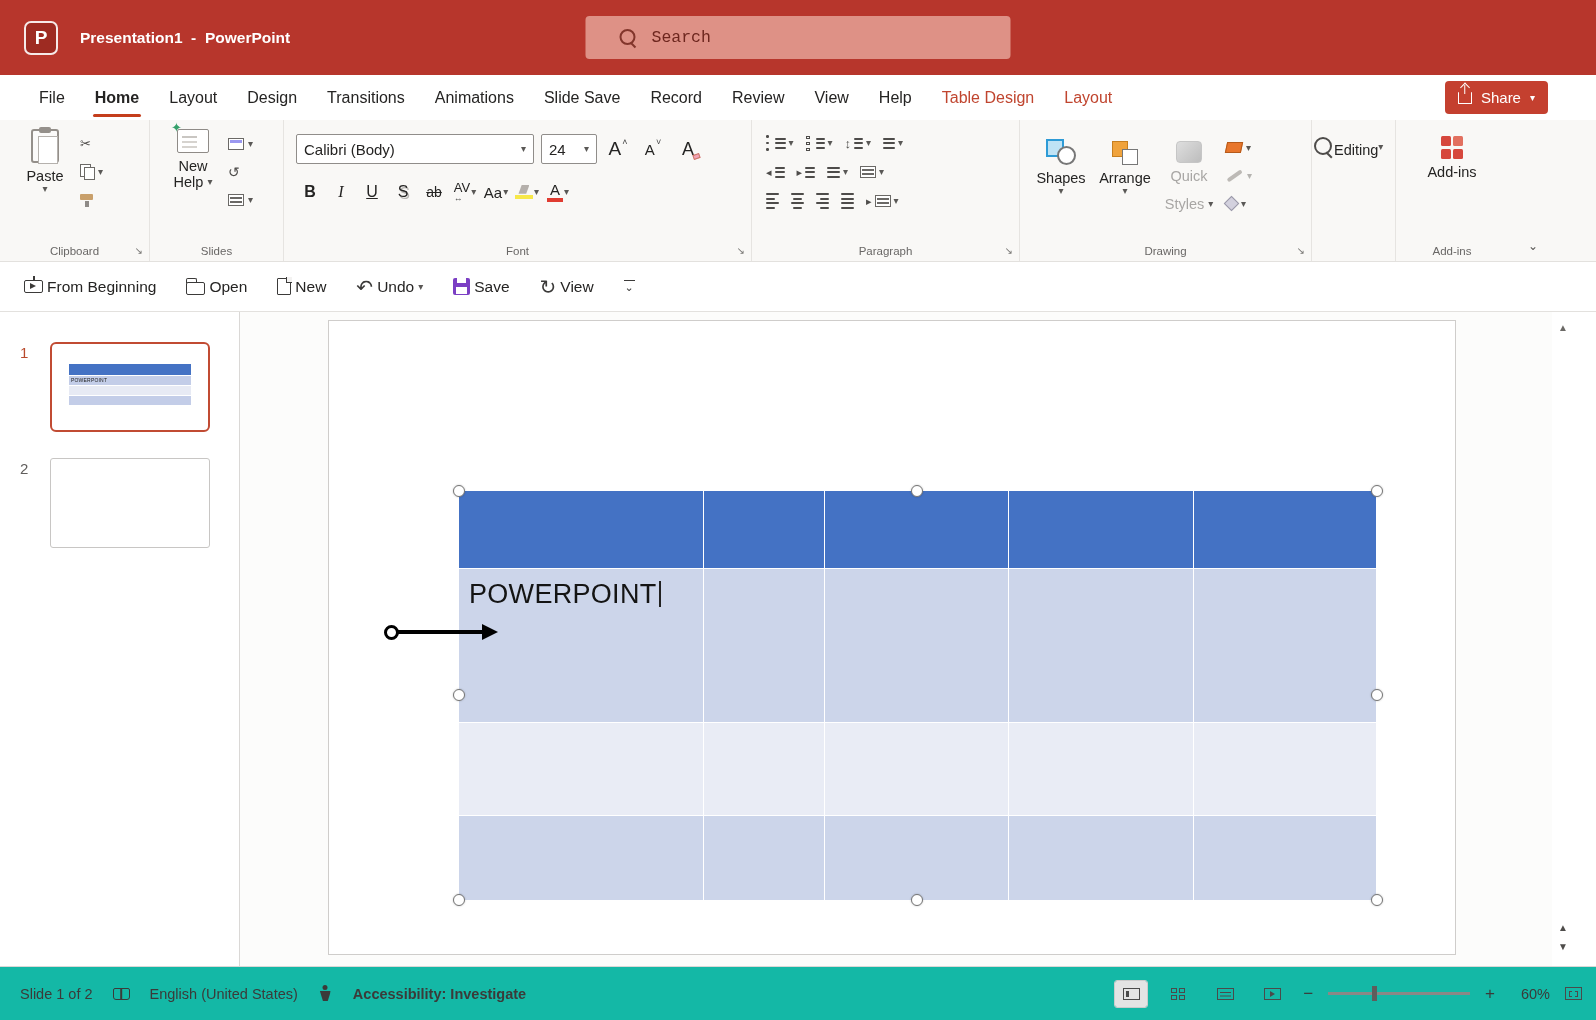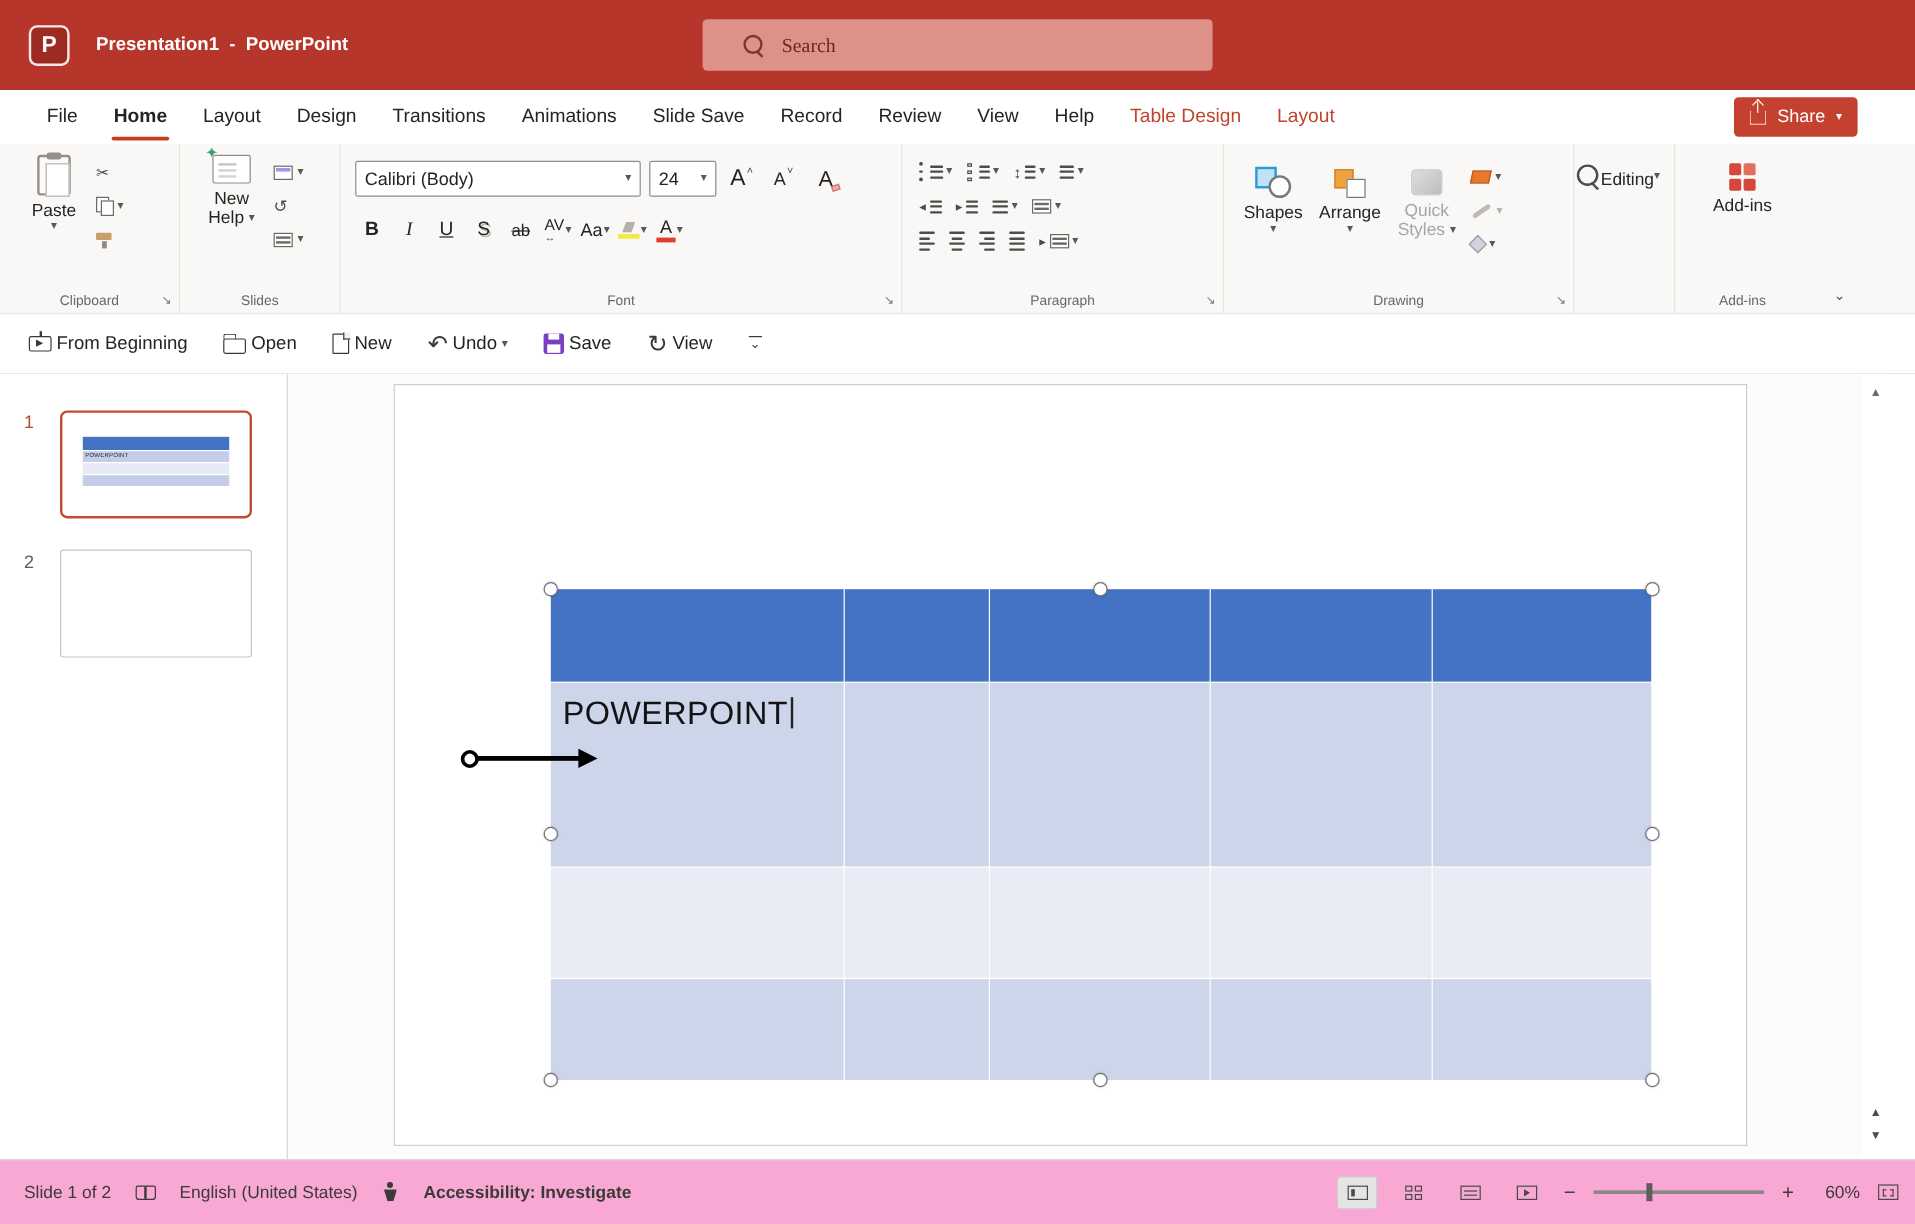--- a/index.html
+++ b/index.html
@@ -9,21 +9,21 @@
 
   
   .titlebar { position:absolute; left:0; top:0; width:100%; height:75px; background:#b7362c; color:#fff; }
   .tb-left { position:absolute; left:0; top:0; height:75px; display:flex; align-items:center; }
   .pp-logo { width:34px; height:34px; margin-left:24px; background:#9e2b22; border:2px solid rgba(255,255,255,.9); border-radius:7px; display:flex; align-items:center; justify-content:center; font-weight:bold; font-size:19px; }
   .tb-title { margin-left:22px; font-size:15.5px; font-weight:600; white-space:pre; }
   .search-box { position:absolute; left:50%; top:16px; transform:translateX(-50%); width:425px; height:43px; background:#de9186; border-radius:4px; display:flex; align-items:center; padding-left:34px; gap:14px; }
   .search-mag { position:relative; width:18px; height:18px; flex:0 0 auto; }
   .search-mag::before { content:""; position:absolute; left:0; top:0; width:12px; height:12px; border:2px solid #82352b; border-radius:50%; }
   .search-mag::after { content:""; position:absolute; right:1px; bottom:1px; width:7px; height:2px; background:#82352b; transform:rotate(45deg); }
-  .search-input { border:none; outline:none; background:transparent; font-size:16.5px; color:#5e211a; width:300px; font-family:Liberation Serif, serif; }
+  .search-input { border:none; outline:none; background:transparent; font-size:16.5px; color:#5e211a; width:300px; font-family:Liberation Mono, monospace; }
   .search-input::placeholder { color:#6d261e; opacity:1; }
   .tb-right { position:absolute; right:0; top:0; height:75px; display:flex; align-items:center; }
   .tb-user { font-size:15.5px; margin-right:16px; }
   .avatar { width:36px; height:36px; border-radius:50%; background:#3d68d8; display:flex; align-items:center; justify-content:center; font-size:13px; font-weight:bold; margin-right:24px; }
   .win-btn { width:66px; height:75px; display:flex; align-items:center; justify-content:center; }
   .ic-min { width:15px; height:2px; background:#fff; }
   .ic-max { width:13px; height:13px; border:1.6px solid #fff; border-radius:2px; }
   .ic-close { font-size:17px; line-height:1; }
 
   
@@ -160,21 +160,21 @@
   .handle { position:absolute; width:12px; height:12px; background:#fff; border:1.5px solid #757575; border-radius:50%; transform:translate(-50%,-50%); box-shadow:0 0 2px rgba(0,0,0,.25); }
   .anno-circle { position:absolute; left:55px; top:304px; width:15px; height:15px; border:3.5px solid #000; border-radius:50%; background:#fff; }
   .anno-line { position:absolute; left:69px; top:309px; width:86px; height:3.5px; background:#000; }
   .anno-head { position:absolute; left:153px; top:303px; width:0; height:0; border-left:16px solid #000; border-top:8px solid transparent; border-bottom:8px solid transparent; }
 
   .scrollstrip { position:absolute; right:0; top:0; width:22px; height:100%; background:#fff; }
   .scroll-up { position:absolute; top:10px; left:50%; transform:translateX(-50%); font-size:10px; color:#6b6966; }
   .scroll-nav { position:absolute; bottom:14px; left:50%; transform:translateX(-50%); display:flex; flex-direction:column; gap:8px; font-size:10px; color:#4e4c4a; text-align:center; }
 
   
-  .statusbar { position:absolute; left:0; bottom:0; width:100%; height:54px; background:#f9a8d4; border-top:1px solid #dad8d6; font-size:14.5px; color:#3b3a39; }
+  .statusbar { position:absolute; left:0; bottom:0; width:100%; height:54px; background:#14b8a6; border-top:1px solid #dad8d6; font-size:14.5px; color:#3b3a39; }
   .sb-left { position:absolute; left:20px; top:0; height:100%; display:flex; align-items:center; gap:20px; }
   .sb-acc { font-weight:bold; }
   .proof-icon { position:relative; width:17px; height:12px; border:1.6px solid #3b3a39; border-radius:2px 2px 3px 3px; }
   .proof-icon::before { content:""; position:absolute; left:50%; top:0; bottom:0; width:1.6px; background:#3b3a39; transform:translateX(-50%); }
   .acc-icon { position:relative; width:15px; height:17px; }
   .acc-icon::before { content:""; position:absolute; top:0; left:50%; transform:translateX(-50%); width:5px; height:5px; border-radius:50%; background:#3b3a39; }
   .acc-icon::after { content:""; position:absolute; top:6px; left:50%; transform:translateX(-50%); width:11px; height:10px; background:#3b3a39; clip-path:polygon(0 0,100% 0,72% 100%,28% 100%); }
   .sb-right { position:absolute; right:14px; top:0; height:100%; display:flex; align-items:center; gap:15px; }
   .vi { width:32px; height:26px; display:flex; align-items:center; justify-content:center; border-radius:2px; }
   .vi.active { background:#e4e4e4; outline:1px solid #cccccc; }
@@ -479,21 +479,21 @@
           <div class="bigbtn-label">
               <span>Arrange</span>
             </div>
           <div class="chev">▾</div>
         </div>
         <div class="bigbtn">
           <div class="qs-icon"></div>
           <div class="bigbtn-label gray-label">
               <span>Quick</span>
             </div>
-          <div class="bigbtn-label gray-label" style="margin-top:0;">
+          <div class="bigbtn-label gray-label" style="margin-top:12px;">
               <span>Styles</span>
               <span class="chev">▾</span>
             </div>
         </div>
         <div class="smallcol" style="padding-top:6px;">
           <div class="sbtn">
               <span class="fill-icon"></span>
               <span class="chev">▾</span>
             </div>
           <div class="sbtn">

